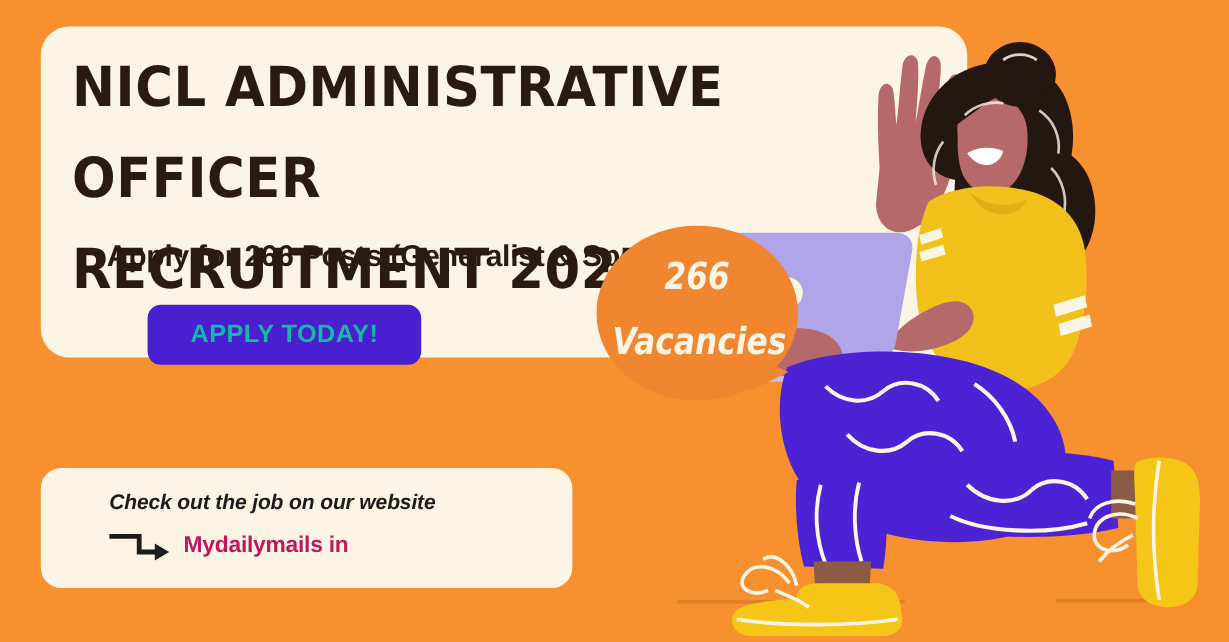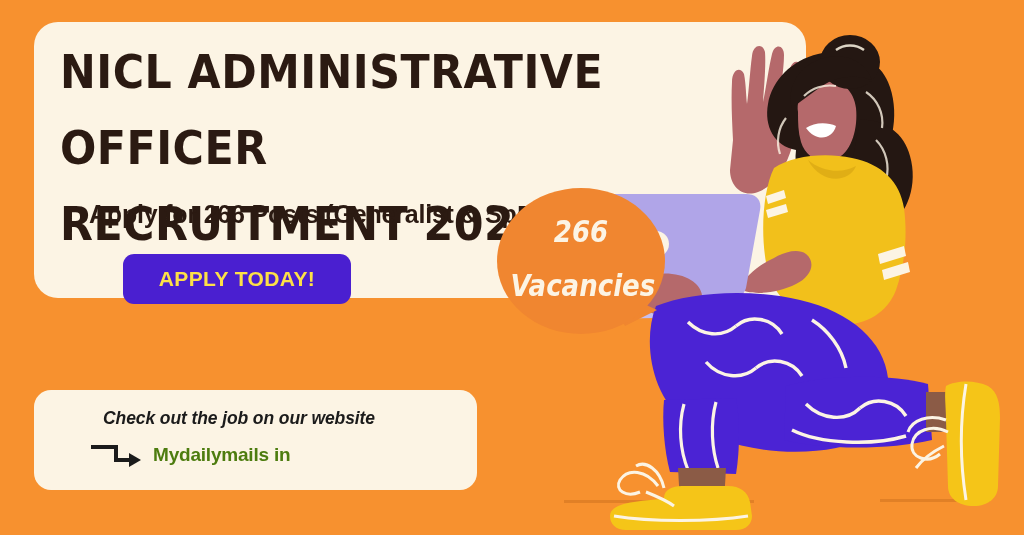--- a/index.html
+++ b/index.html
@@ -75,21 +75,21 @@
 
   #apply-button {
     position: absolute;
     left: 89px;
     top: 232px;
     width: 228px;
     height: 50px;
     background: #4A1FD0;
     border: none;
     border-radius: 11px;
-    color: #fde047;
+    color: #14b8a6;
     font-family: "Liberation Sans", sans-serif;
     font-weight: bold;
     font-size: 21px;
     letter-spacing: 0.4px;
     cursor: pointer;
     padding: 0;
   }
 
   
   #vacancy-badge {
@@ -138,32 +138,31 @@
     position: absolute;
     left: 57px;
     top: 18px;
     color: #1B1B1B;
     font-family: "Liberation Sans", sans-serif;
     font-weight: bold;
     font-style: italic;
     font-size: 17.5px;
     letter-spacing: -0.1px;
     white-space: nowrap;
-    margin-left: 12px;
   }
   #website-card .link-row {
     position: absolute;
     left: 57px;
     top: 52px;
     display: flex;
     align-items: center;
     gap: 10px;
   }
   #website-card .site-link {
-    color: #4d7c0f;
+    color: #be185d;
     font-family: "Liberation Sans", sans-serif;
     font-weight: bold;
     font-size: 19px;
     letter-spacing: -0.2px;
     text-decoration: none;
     white-space: nowrap;
   }
   .arrow-icon { display: block; }
 </style>
 </head>

